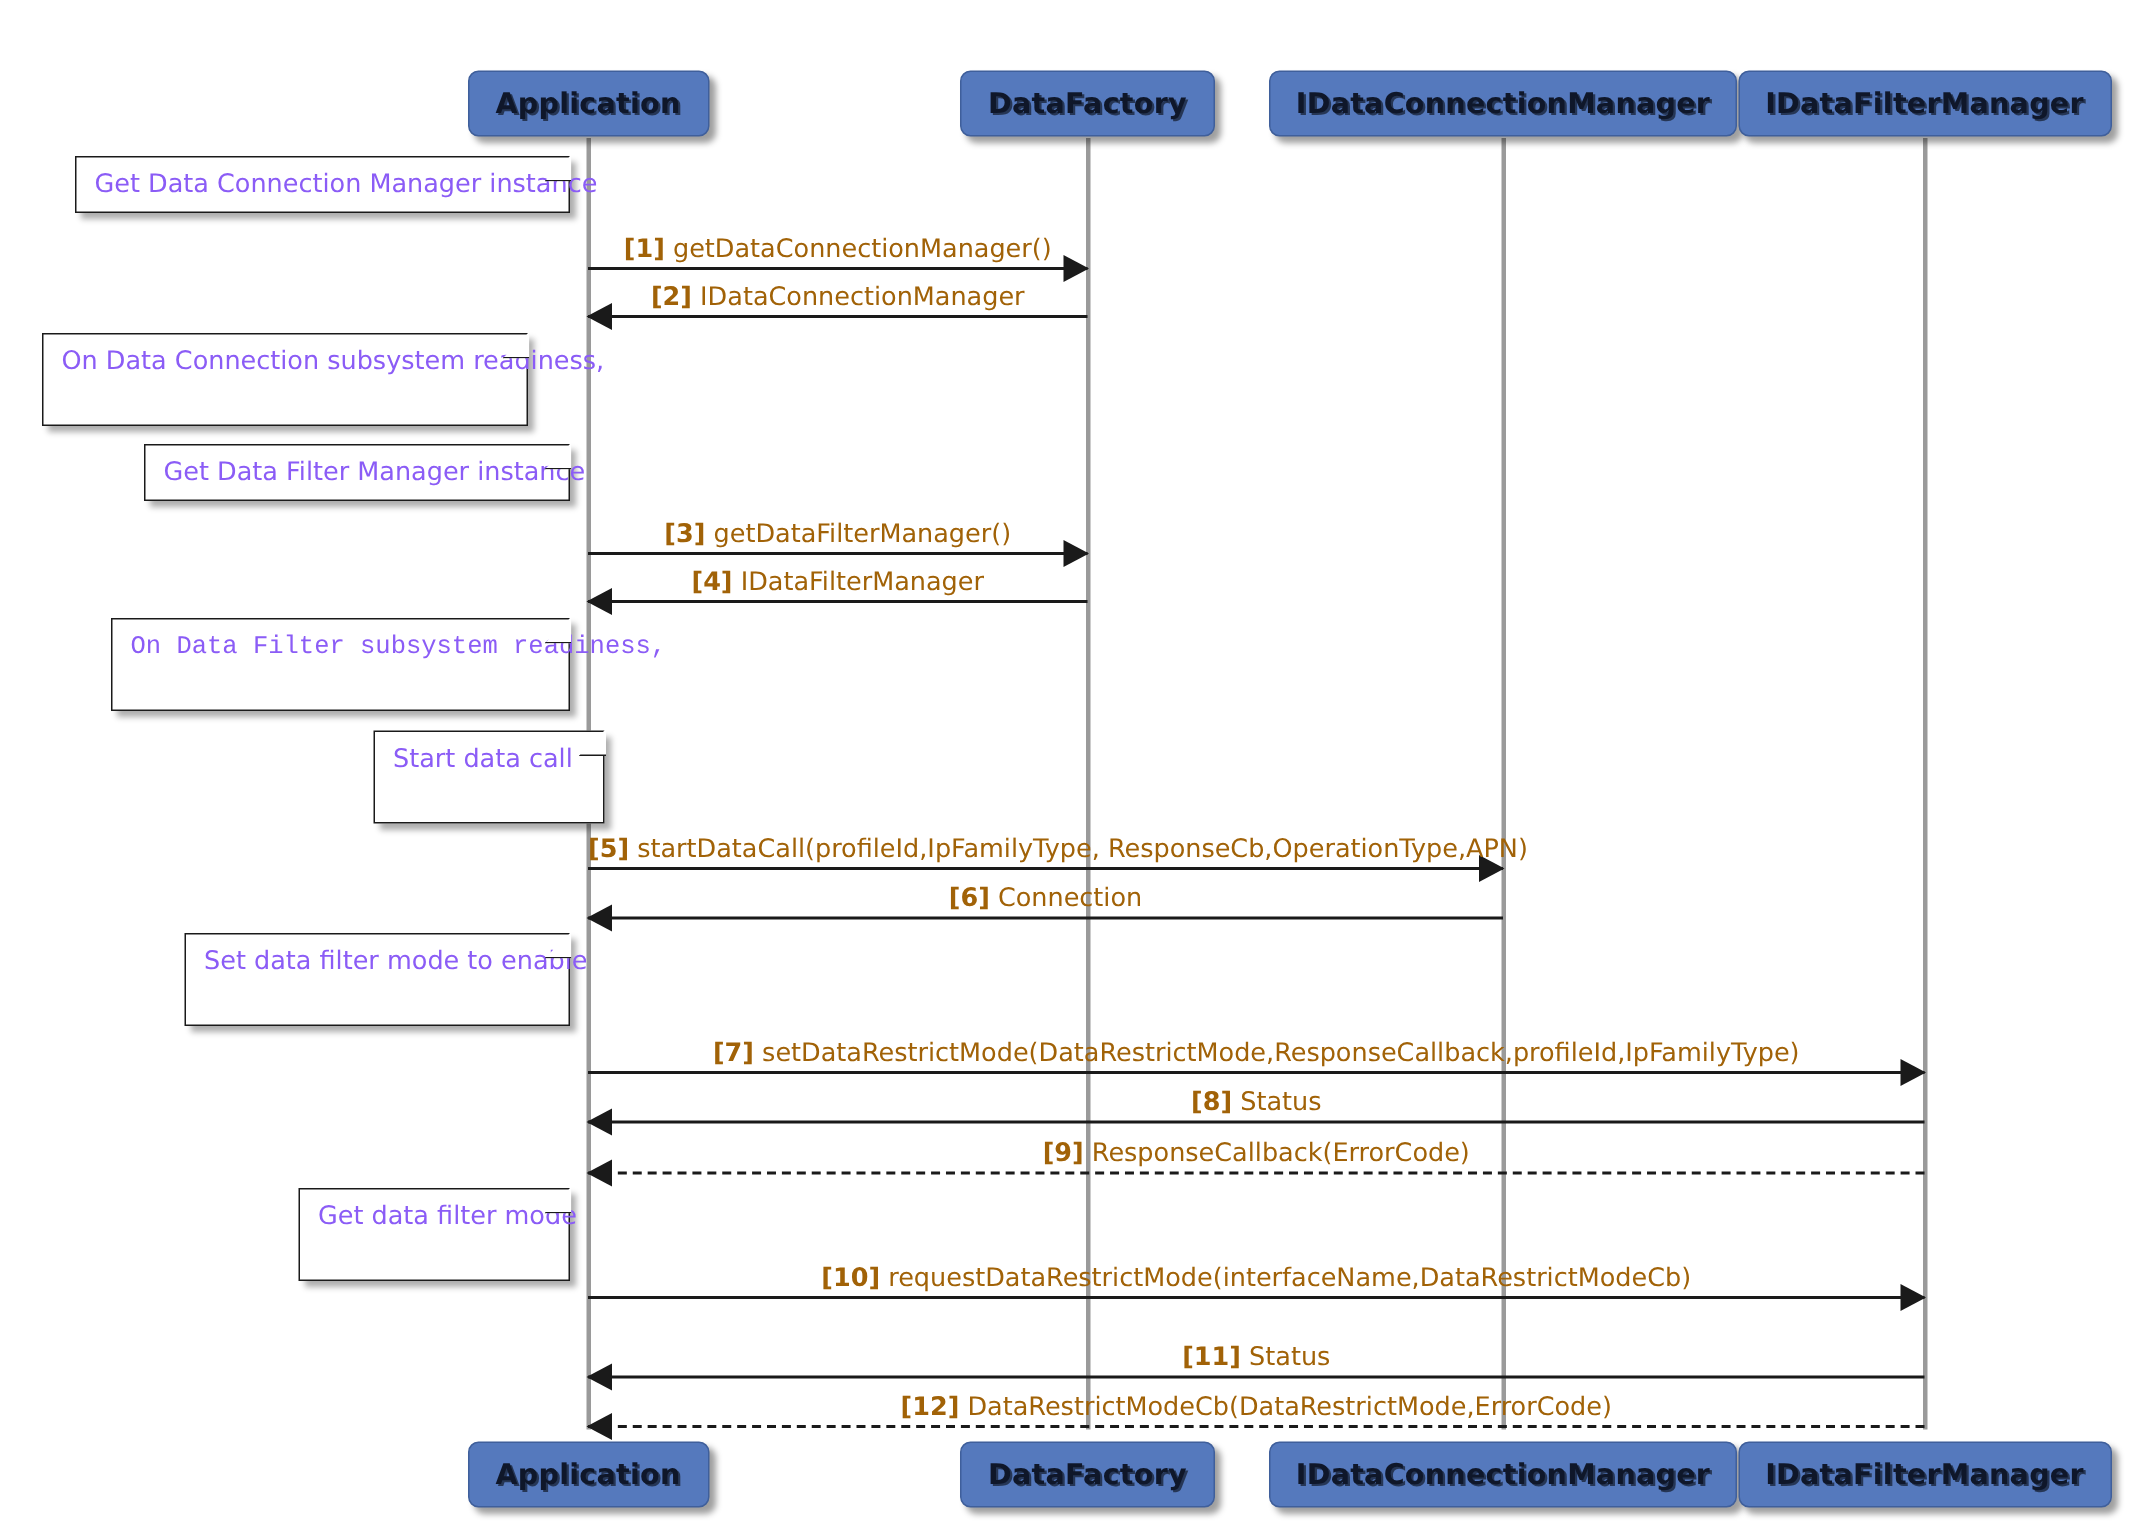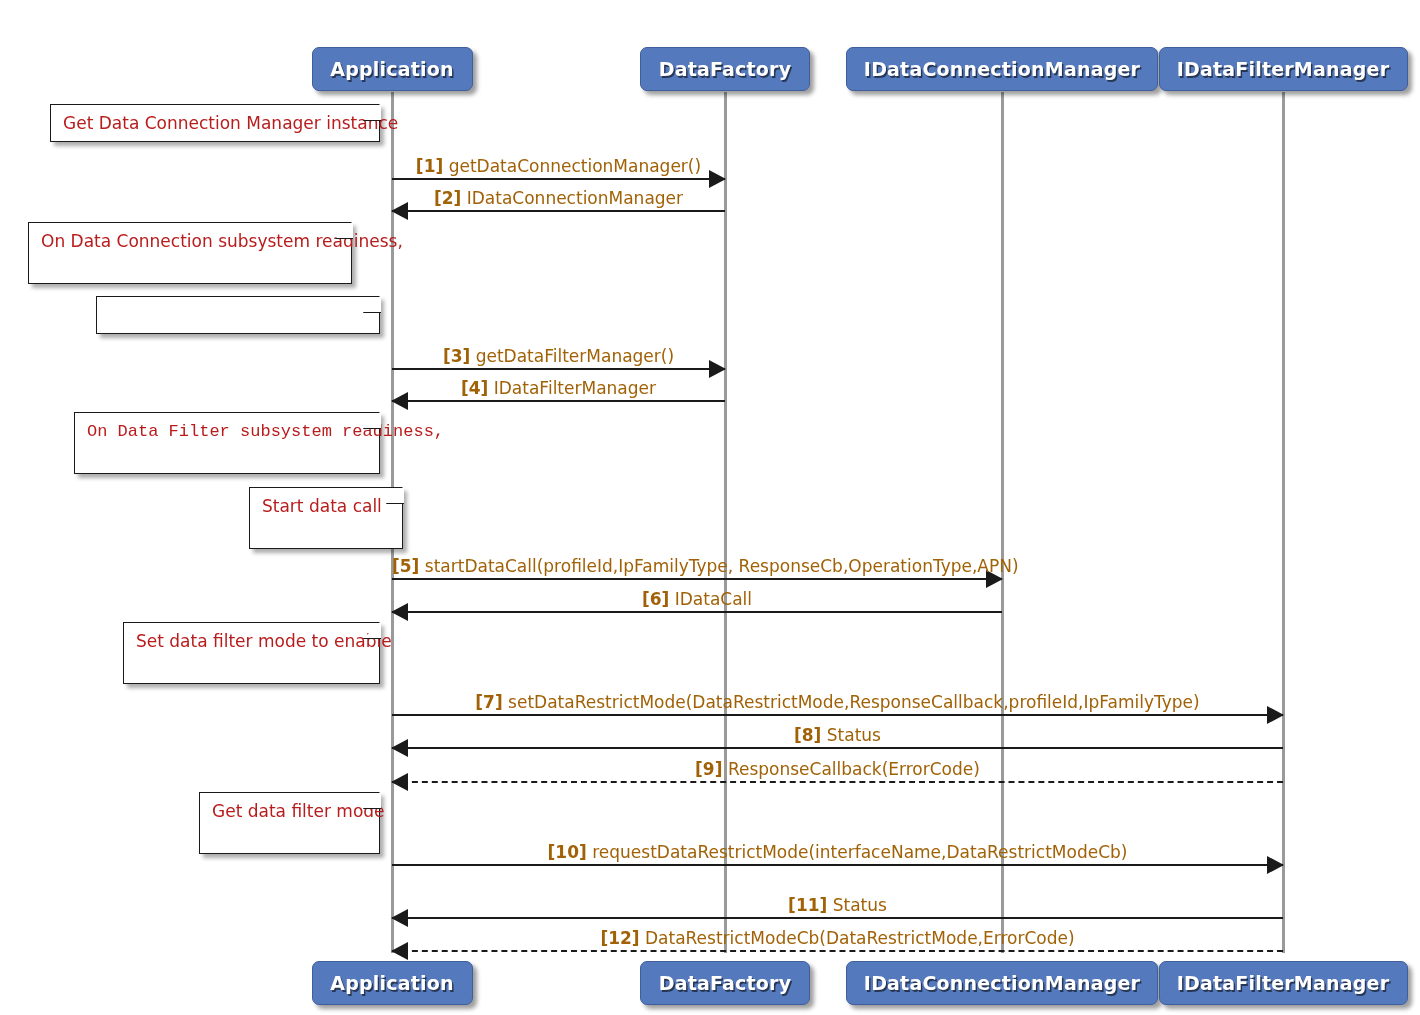--- a/index.html
+++ b/index.html
@@ -34,21 +34,21 @@
     border-radius: 7px;
     background: #5579bd;
     border: 1px solid #3f5f9b;
     box-shadow: 4px 4px 4px rgba(0,0,0,0.38);
     display: flex;
     align-items: center;
     justify-content: center;
     box-sizing: border-box;
   }
   .participant .plabel {
-    color: #ffffff;
+    color: #0f172a;
     font-size: 19px;
     font-weight: bold;
     letter-spacing: 0.2px;
     text-shadow: 1.5px 1.5px 0 rgba(0,0,0,0.55);
     white-space: nowrap;
   }
 
   
   .note {
     position: absolute;
@@ -65,21 +65,21 @@
     width: 17px;
     height: 17px;
     background: #ffffff;
     border-bottom: 1.6px solid #1a1a1a;
     border-left: 1.6px solid #1a1a1a;
     transform: rotate(0deg);
     clip-path: polygon(0 100%, 100% 0, 100% 100%);
   }
   .note .ntext {
     font-size: 17px;
-    color: #b91c1c;
+    color: #8b5cf6;
     white-space: pre;
     line-height: 23px;
   }
   .note .nline2 {
     font-size: 17px;
     line-height: 23px;
     white-space: pre;
     min-height: 23px;
   }
 
@@ -176,20 +176,21 @@
         <div class="ntext">Get Data Connection Manager instance</div>
         <div class="nline2"></div>
       </div>
       <div class="note" style="left: 28px; top: 222px; width: 324px; height: 62px;">
         <div class="foldcut"></div>
         <div class="ntext">On Data Connection subsystem readiness,</div>
         <div class="nline2"></div>
       </div>
       <div class="note" style="left: 96px; top: 296px; width: 284px; height: 38px;">
         <div class="foldcut"></div>
+        <div class="ntext">Get Data Filter Manager instance</div>
         <div class="nline2"></div>
       </div>
       <div class="note" style="left: 74px; top: 412px; width: 306px; height: 62px; font-family: Liberation Mono, monospace;">
         <div class="foldcut"></div>
         <div class="ntext">On Data Filter subsystem readiness,</div>
         <div class="nline2"></div>
       </div>
       <div class="note" style="left: 249px; top: 487px; width: 154px; height: 62px;">
         <div class="foldcut"></div>
         <div class="ntext">Start data call</div>
@@ -228,21 +229,21 @@
         <div class="mlabel"><b>[4]</b> <span>IDataFilterManager</span></div>
       </div>
       <div class="msg" style="left: 392px; width: 610px; top: 578px;">
         <div class="mline"></div>
         <div class="head right"></div>
         <div class="mlabel"><b>[5]</b> <span>startDataCall(profileId,IpFamilyType, ResponseCb,OperationType,APN)</span></div>
       </div>
       <div class="msg" style="left: 392px; width: 610px; top: 611px;">
         <div class="mline"></div>
         <div class="head left"></div>
-        <div class="mlabel"><b>[6]</b> <span>IDataCall</span></div>
+        <div class="mlabel"><b>[6]</b> <span>Connection</span></div>
       </div>
       <div class="msg" style="left: 392px; width: 891px; top: 714px;">
         <div class="mline"></div>
         <div class="head right"></div>
         <div class="mlabel"><b>[7]</b> <span>setDataRestrictMode(DataRestrictMode,ResponseCallback,profileId,IpFamilyType)</span></div>
       </div>
       <div class="msg" style="left: 392px; width: 891px; top: 747px;">
         <div class="mline"></div>
         <div class="head left"></div>
         <div class="mlabel"><b>[8]</b> <span>Status</span></div>

